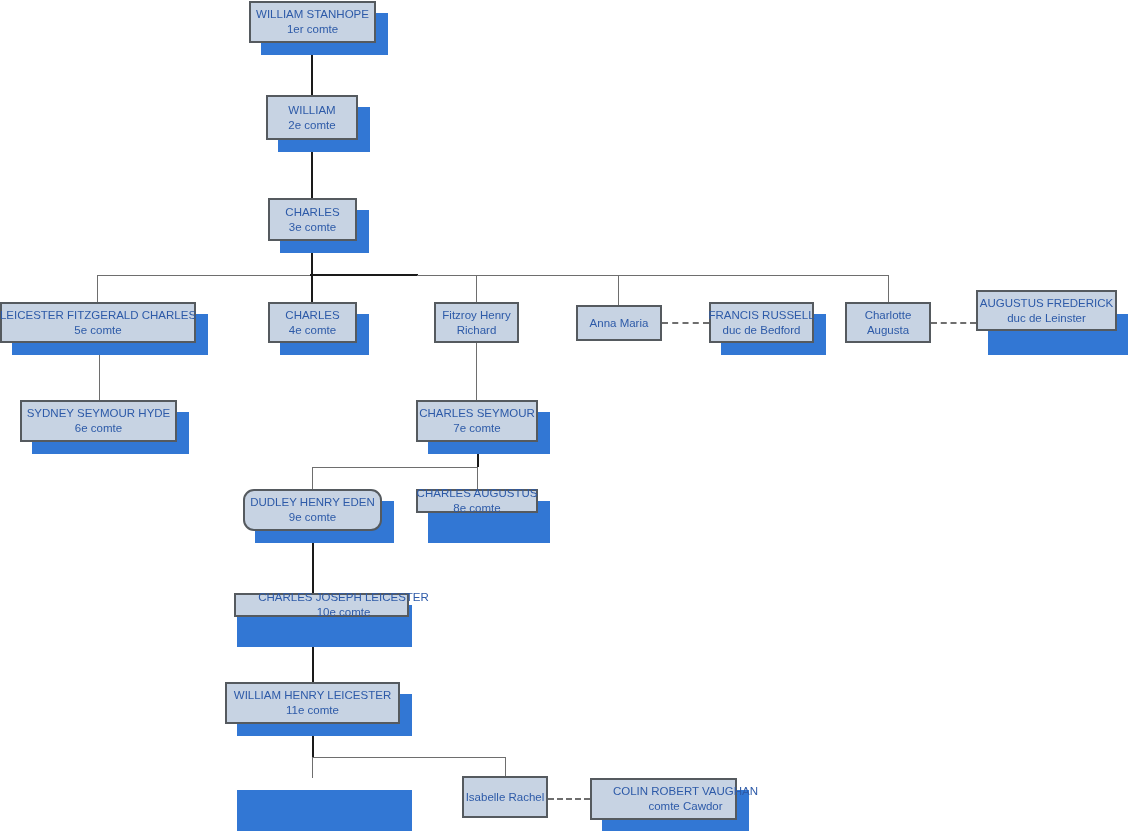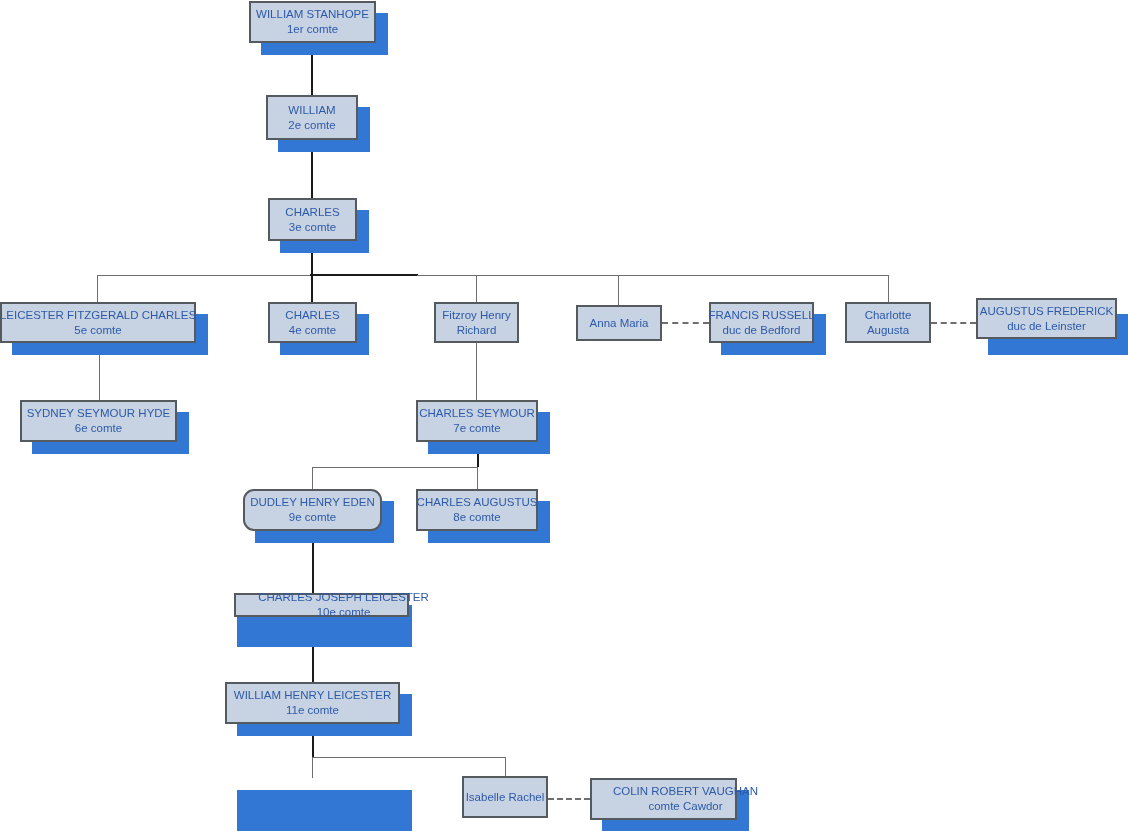--- a/index.html
+++ b/index.html
@@ -154,41 +154,41 @@
   <div class="node" style="left:709px; top:302px; width:105px; height:41px;">
     <span class="l1">FRANCIS RUSSELL</span>
     <span class="l2">duc de Bedford</span>
   </div>
 
   <div class="node" style="left:845px; top:302px; width:86px; height:41px;">
     <span class="l1">Charlotte</span>
     <span class="l2">Augusta</span>
   </div>
 
-  <div class="node" style="left:976px; top:298px; width:141px; height:41px;">
+  <div class="node" style="left:976px; top:290px; width:141px; height:41px;">
     <span class="l1">AUGUSTUS FREDERICK</span>
     <span class="l2">duc de Leinster</span>
   </div>
 
   <div class="node" style="left:20px; top:400px; width:157px; height:42px;align-items:center;">
     <span class="l1">SYDNEY SEYMOUR HYDE</span>
     <span class="l2">6e comte</span>
   </div>
 
   <div class="node" style="left:416px; top:400px; width:122px; height:42px;">
     <span class="l1">CHARLES SEYMOUR</span>
     <span class="l2">7e comte</span>
   </div>
 
   <div class="node" style="left:243px; top:489px; width:139px; height:42px;border-radius:11px;">
     <span class="l1">DUDLEY HENRY EDEN</span>
     <span class="l2">9e comte</span>
   </div>
 
-  <div class="node" style="left:416px; top:489px; width:122px; height:42px;">
+  <div class="node" style="left:416px; top:489px; width:122px; height:24px;">
     <span class="l1">CHARLES AUGUSTUS</span>
     <span class="l2">8e comte</span>
   </div>
 
   <div class="node" style="left:234px; top:593px; width:175px; height:24px;padding-left:44px;">
     <span class="l1">CHARLES JOSEPH LEICESTER</span>
     <span class="l2">10e comte</span>
   </div>
 
   <div class="node" style="left:225px; top:682px; width:175px; height:42px;">

